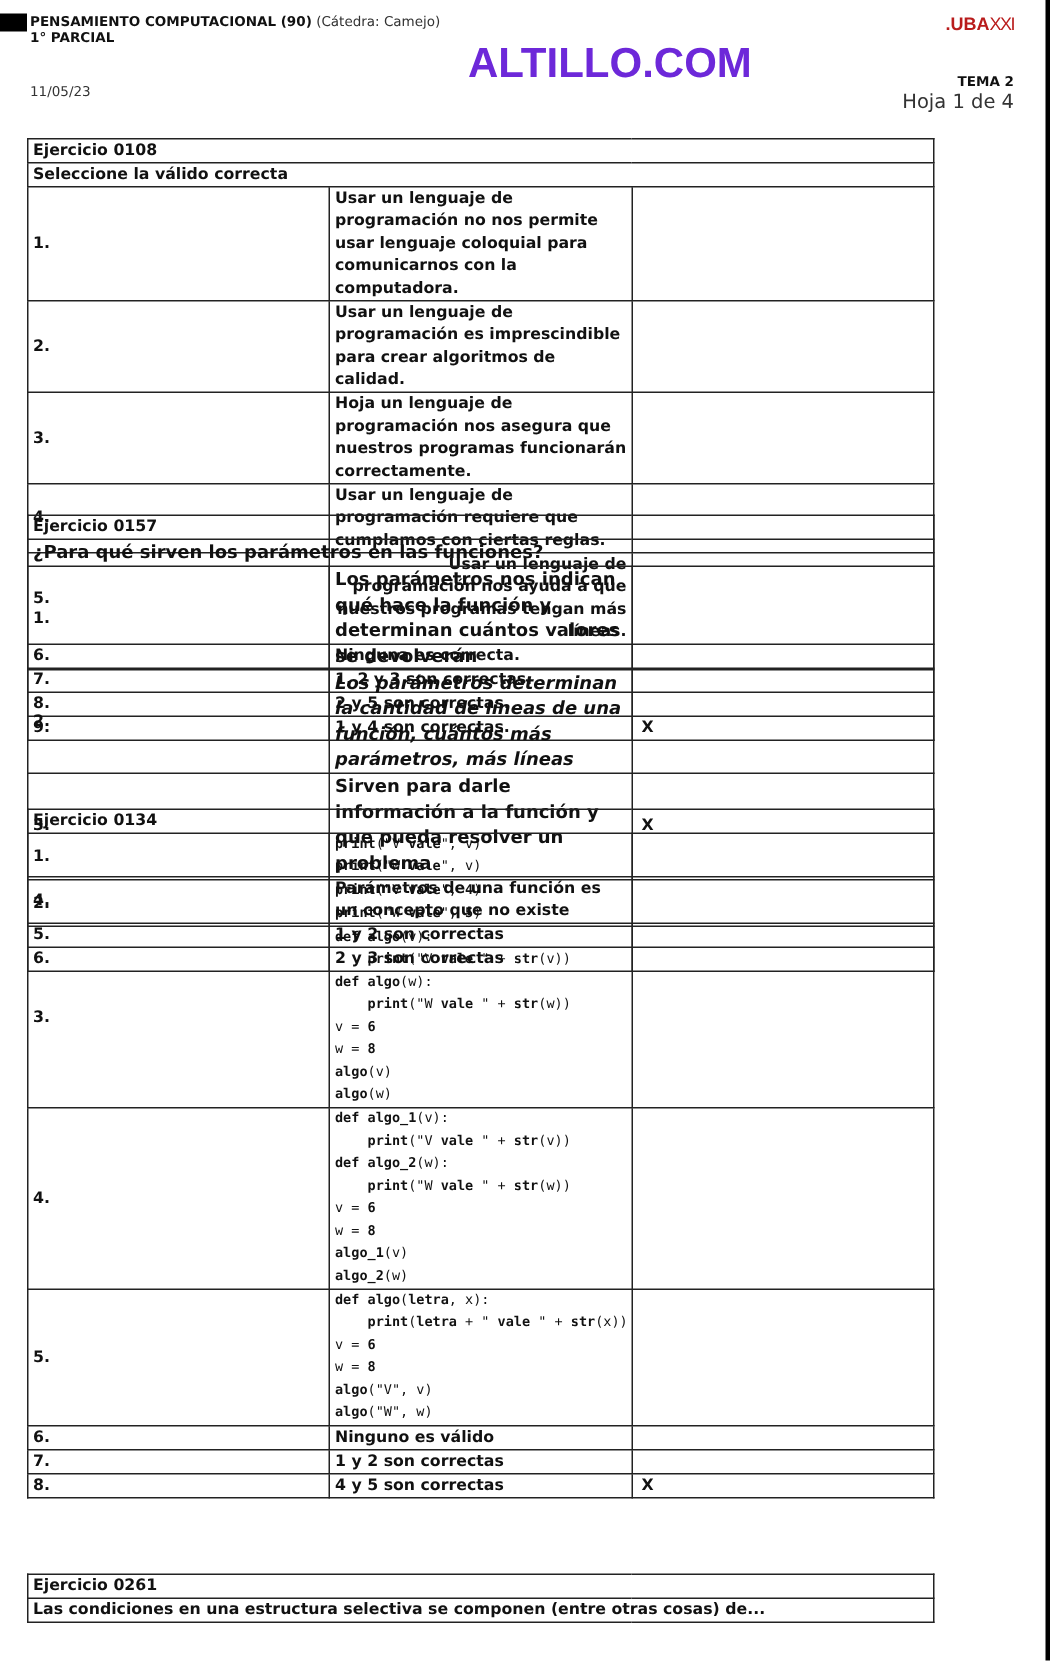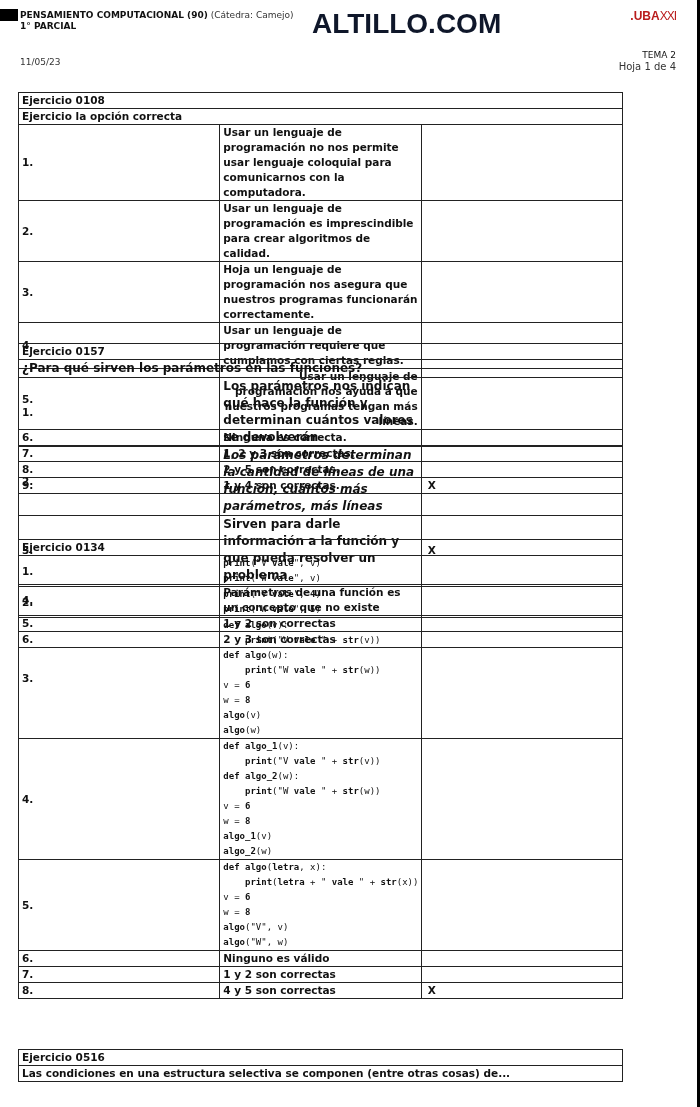--- a/index.html
+++ b/index.html
@@ -8,26 +8,26 @@
     background:#ffffff; color:#111;
     font-family:"DejaVu Sans", sans-serif;
   }
   .right-bar { position:absolute; left:697px; top:0; width:3px; height:1107px; background:#000; }
   .header-block { position:absolute; left:0; top:9px; width:18px; height:12px; background:#000; }
   .course { position:absolute; left:20px; top:10px; font-size:9px; line-height:11px; color:#111; white-space:nowrap; }
   .course b { font-weight:bold; }
   .course .sub { font-weight:normal; color:#333; }
   .parcial { position:absolute; left:20px; top:21px; font-size:9px; font-weight:bold; line-height:11px; }
   .date { position:absolute; left:20px; top:57px; font-size:9px; color:#333; }
-  .logo { position:absolute; left:312px; top:8px; font-family:"Liberation Sans", sans-serif; font-weight:bold; font-size:28px; color:#0f172a; letter-spacing:0px; }
+  .logo { position:absolute; left:312px; top:26px; font-family:"Liberation Sans", sans-serif; font-weight:bold; font-size:28px; color:#6d28d9; letter-spacing:0px; }
   .uba { position:absolute; right:24px; top:9px; font-family:"Liberation Sans", sans-serif; font-size:12px; color:#b91c1c; }
   .uba b { font-weight:bold; }
   .uba span.xxi { font-weight:normal; letter-spacing:-1px; }
-  .tema { position:absolute; right:24px; top:50px; font-size:9px; font-weight:normal; }
-  .hoja { position:absolute; right:24px; top:61px; font-size:10px; color:#333; }
+  .tema { position:absolute; right:24px; top:50px; font-size:9px; font-weight:bold; }
+  .hoja { position:absolute; right:24px; top:61px; font-size:13px; color:#333; }
 
   table.ex { position:absolute; left:18px; width:605px; border-collapse:collapse; table-layout:fixed; }
   table.ex td { border:1px solid #222; padding:0 3px; vertical-align:middle; font-size:10.5px; line-height:15px; font-weight:bold; color:#111; }
   table.ex td.num { width:24px; }
   table.ex td.ans { width:36px; border-left:1px solid #999; text-align:left; padding-left:6px; }
   table.ex.large td { font-size:12px; line-height:17px; }
   table.ex.large td.small { font-size:10.5px; line-height:15px; }
   .code { font-family:"DejaVu Sans Mono", monospace; font-size:9px; line-height:15px; white-space:pre; font-weight:normal; }
   .code b { font-weight:bold; }
 </style>
@@ -49,21 +49,21 @@
 </div>
 <div class="tema">TEMA 2</div>
 <div class="hoja">Hoja 1 de 4</div>
 
 <table class="ex" style="top:92px;">
   <tbody>
       <tr>
         <td colspan="3">Ejercicio 0108</td>
       </tr>
   <tr>
-        <td colspan="3">Ejercicio la opción correcta</td>
+        <td colspan="3">Seleccione la válido correcta</td>
       </tr>
   <tr>
         <td class="num">1.</td>
         <td style="height:32px;">Usar un lenguaje de programación no nos permite usar lenguaje coloquial para comunicarnos con la computadora.</td>
         <td class="ans"></td>
       </tr>
   <tr>
         <td class="num">2.</td>
         <td>Usar un lenguaje de programación es imprescindible para crear algoritmos de calidad.</td>
         <td class="ans"></td>
@@ -201,19 +201,19 @@
         <td class="num">8.</td>
         <td>4 y 5 son correctas</td>
         <td class="ans">X</td>
       </tr>
 </tbody>
   </table>
 
 <table class="ex" style="top:1049px;">
   <tbody>
       <tr>
-        <td colspan="3">Ejercicio 0516</td>
+        <td colspan="3">Ejercicio 0261</td>
       </tr>
   <tr>
         <td colspan="3">Las condiciones en una estructura selectiva se componen (entre otras cosas) de...</td>
       </tr>
 </tbody>
   </table>
 
 </body></html>

